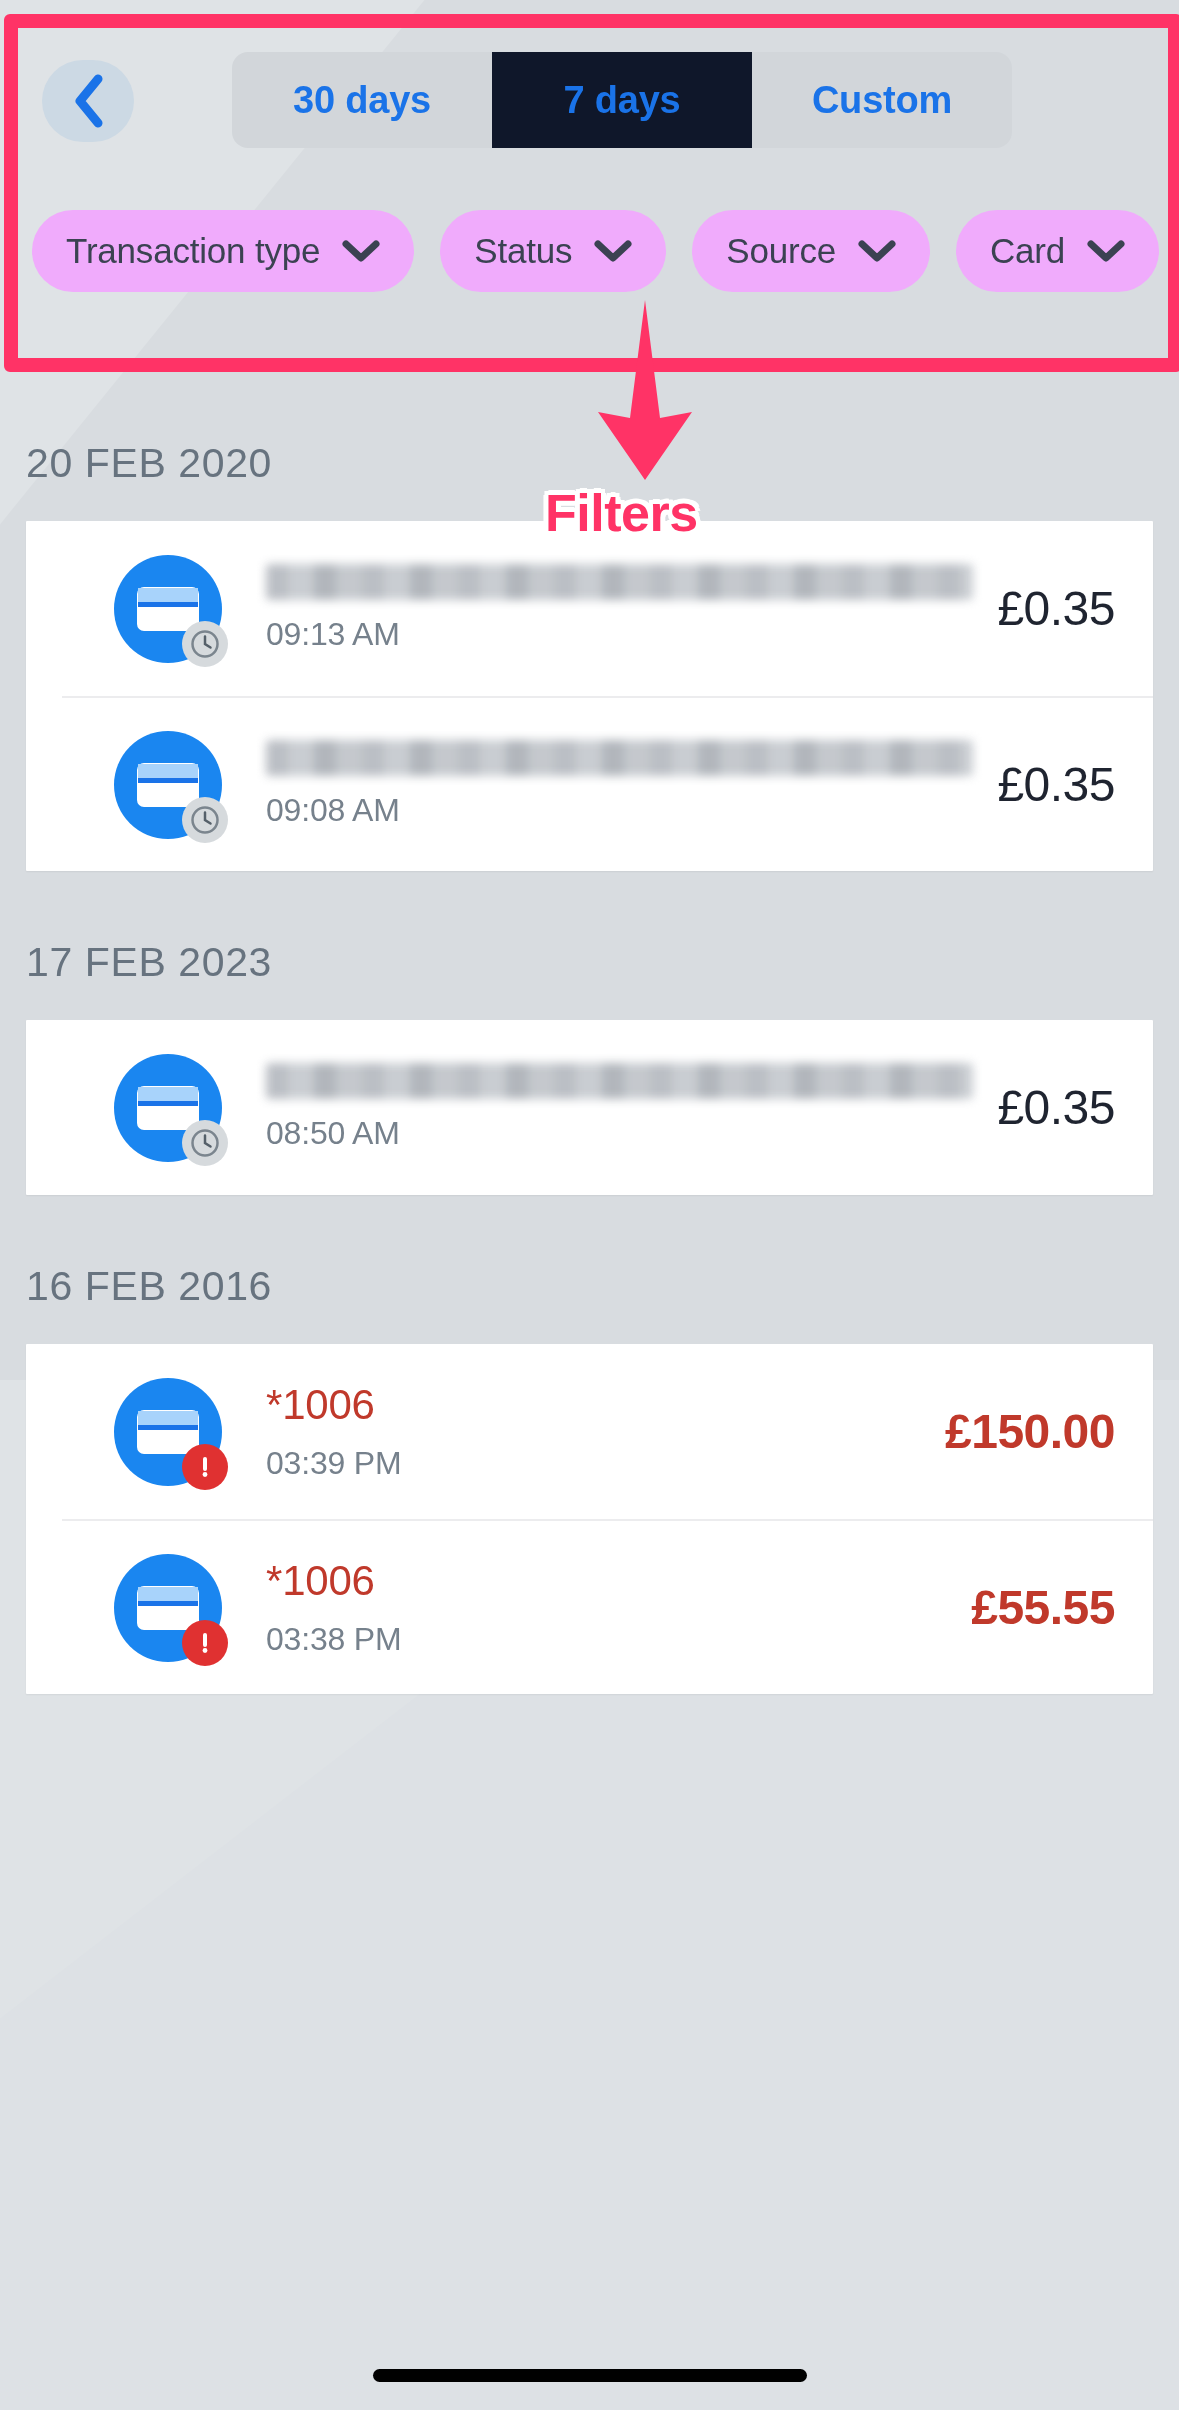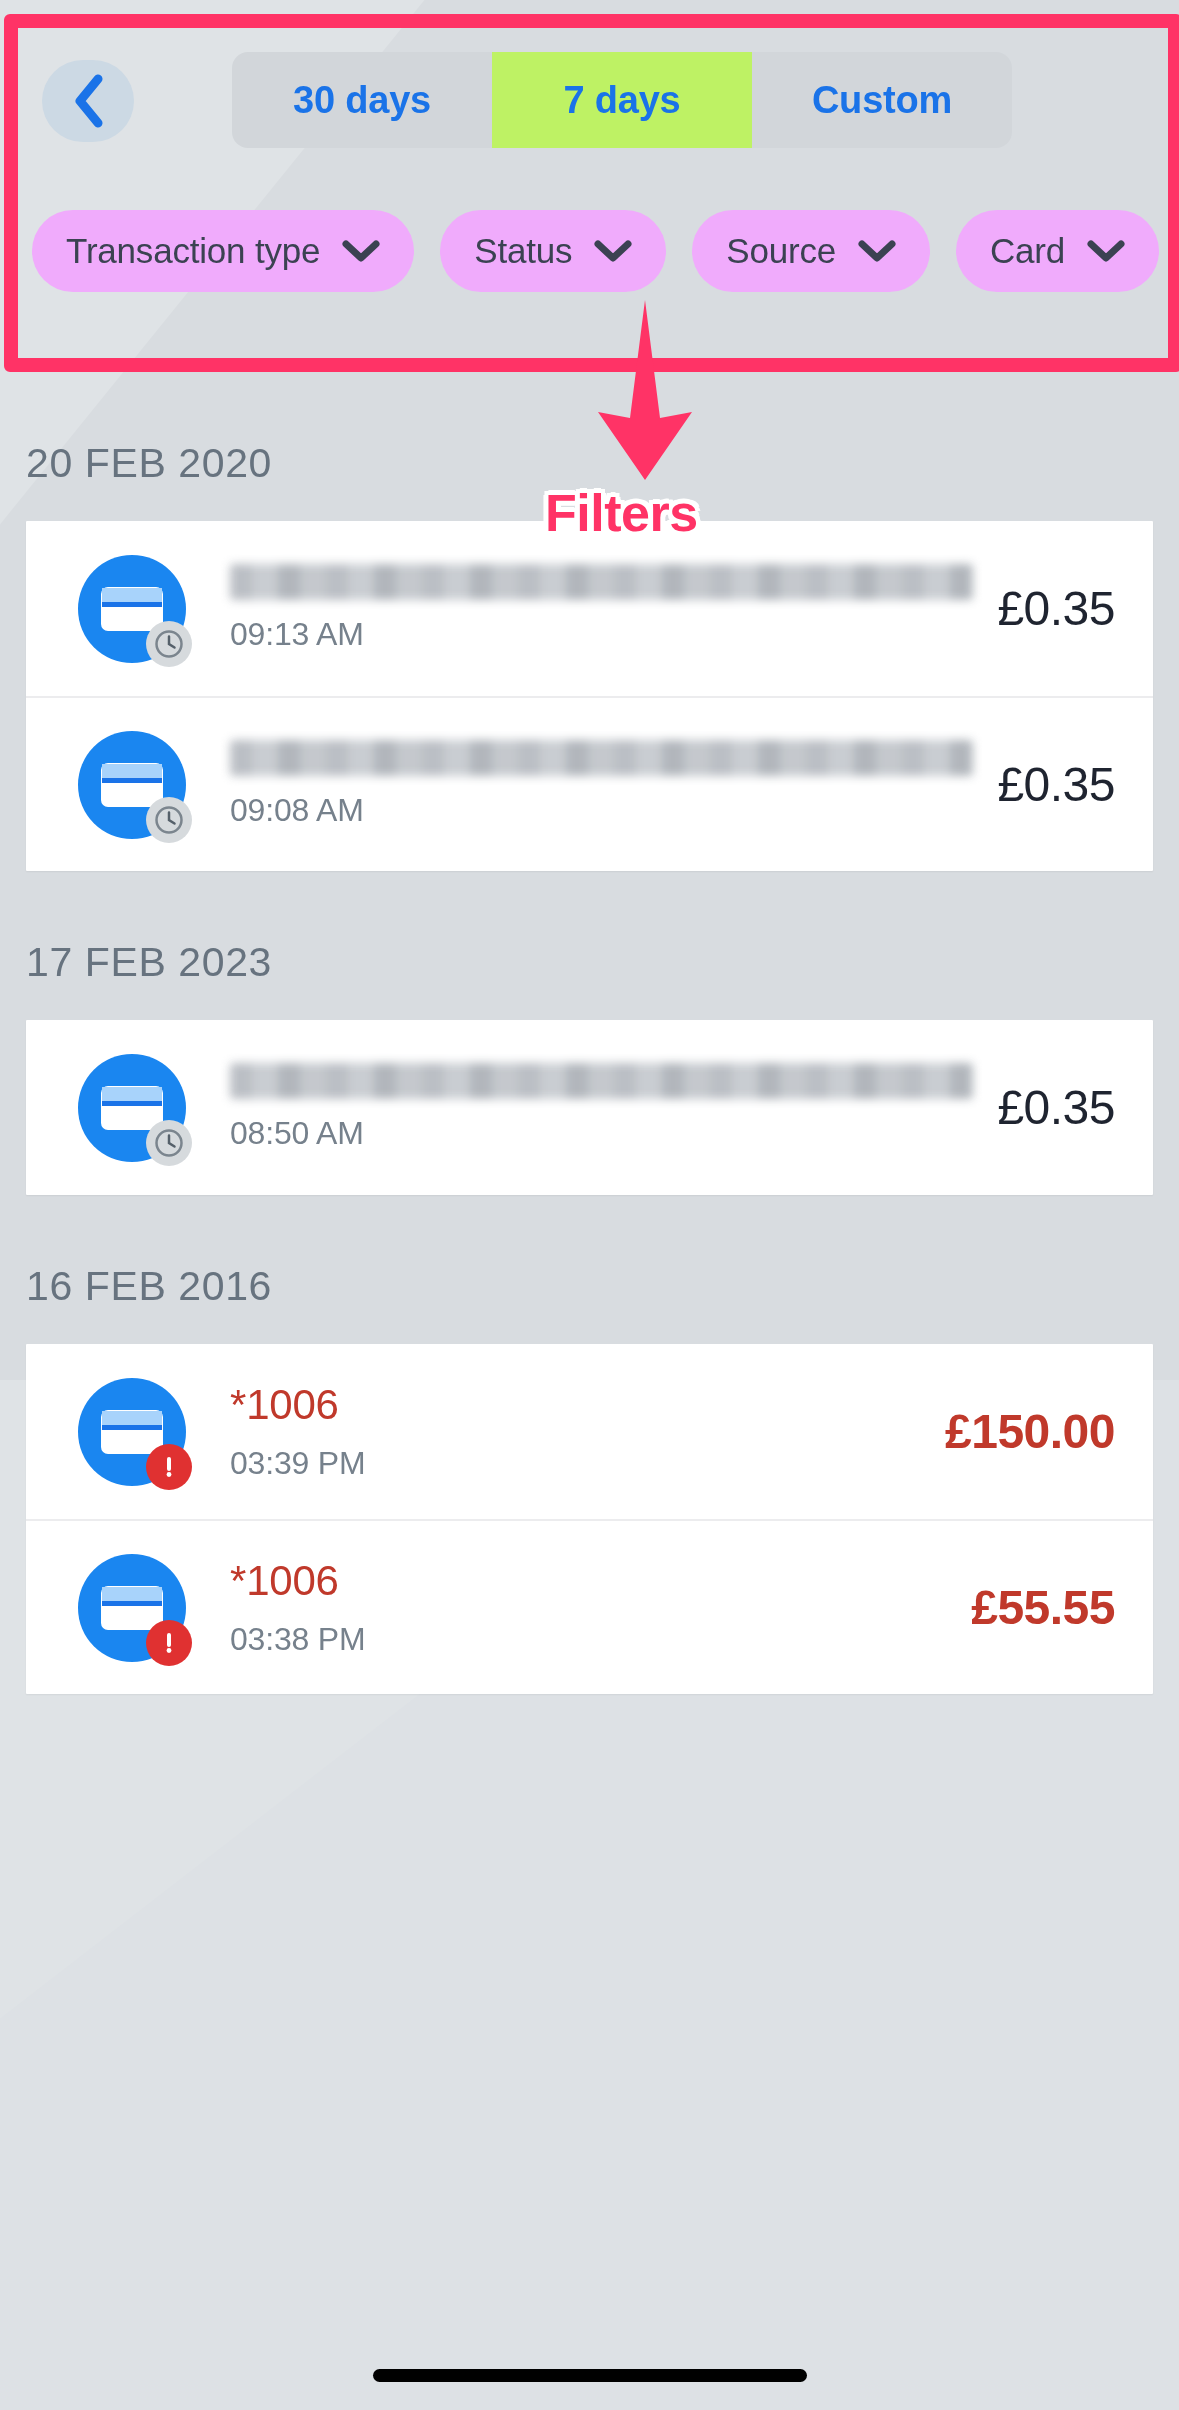--- a/index.html
+++ b/index.html
@@ -85,21 +85,21 @@
     display: flex;
     align-items: center;
     justify-content: center;
     font-size: 38px;
     font-weight: 600;
     color: #1a73e8;
     cursor: pointer;
     letter-spacing: -0.2px;
   }
   .seg-item.active {
-    background: #bef264;
+    background: #0f172a;
   }
 
   .chips-row {
     position: absolute;
     left: 0; top: 196px;
     width: 1179px;
     height: 110px;
     display: flex;
     align-items: center;
     gap: 26px;
@@ -176,20 +176,21 @@
     letter-spacing: 0.6px;
     padding: 68px 0 34px 26px;
   }
 
   .card {
     margin: 0 26px;
     background: #ffffff;
     border-radius: 1px;
     overflow: hidden;
     box-shadow: 0 1px 2px rgba(0,0,0,0.06);
+    padding-left: 36px;
   }
 
   .txn-row {
     display: flex;
     align-items: center;
     height: 175px;
     padding: 0 38px 0 52px;
     cursor: pointer;
   }
   .txn-row + .txn-row {

